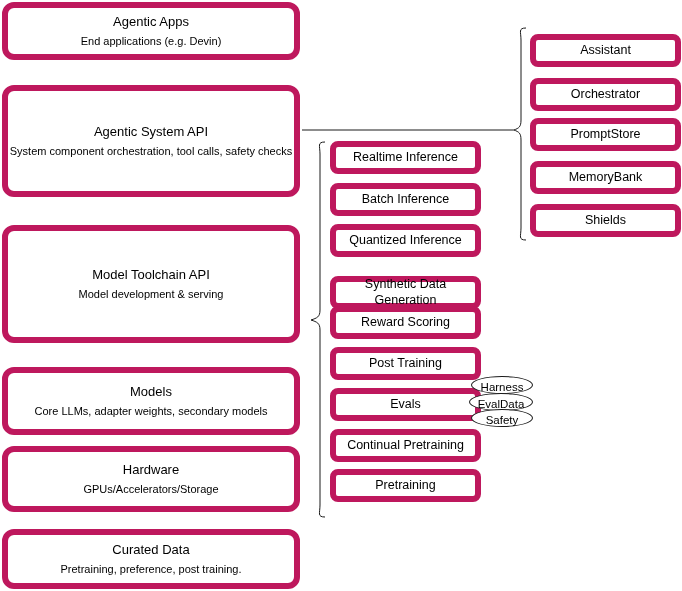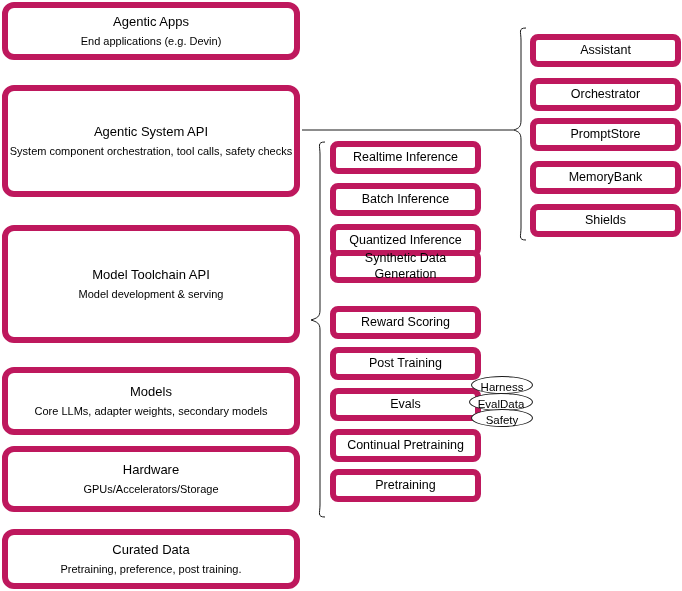--- a/index.html
+++ b/index.html
@@ -144,21 +144,21 @@
 
   <div class="box pill mid-pill" style="top:141px;">
     <span>Realtime Inference</span>
   </div>
   <div class="box pill mid-pill" style="top:183px;">
     <span>Batch Inference</span>
   </div>
   <div class="box pill mid-pill" style="top:224px;">
     <span>Quantized Inference</span>
   </div>
-  <div class="box pill mid-pill" style="top:250px;">
+  <div class="box pill mid-pill" style="top:276px;">
     <span>Synthetic Data Generation</span>
   </div>
   <div class="box pill mid-pill" style="top:306px;">
     <span>Reward Scoring</span>
   </div>
   <div class="box pill mid-pill" style="top:347px;">
     <span>Post Training</span>
   </div>
   <div class="box pill mid-pill" style="top:388px;">
     <span>Evals</span>

